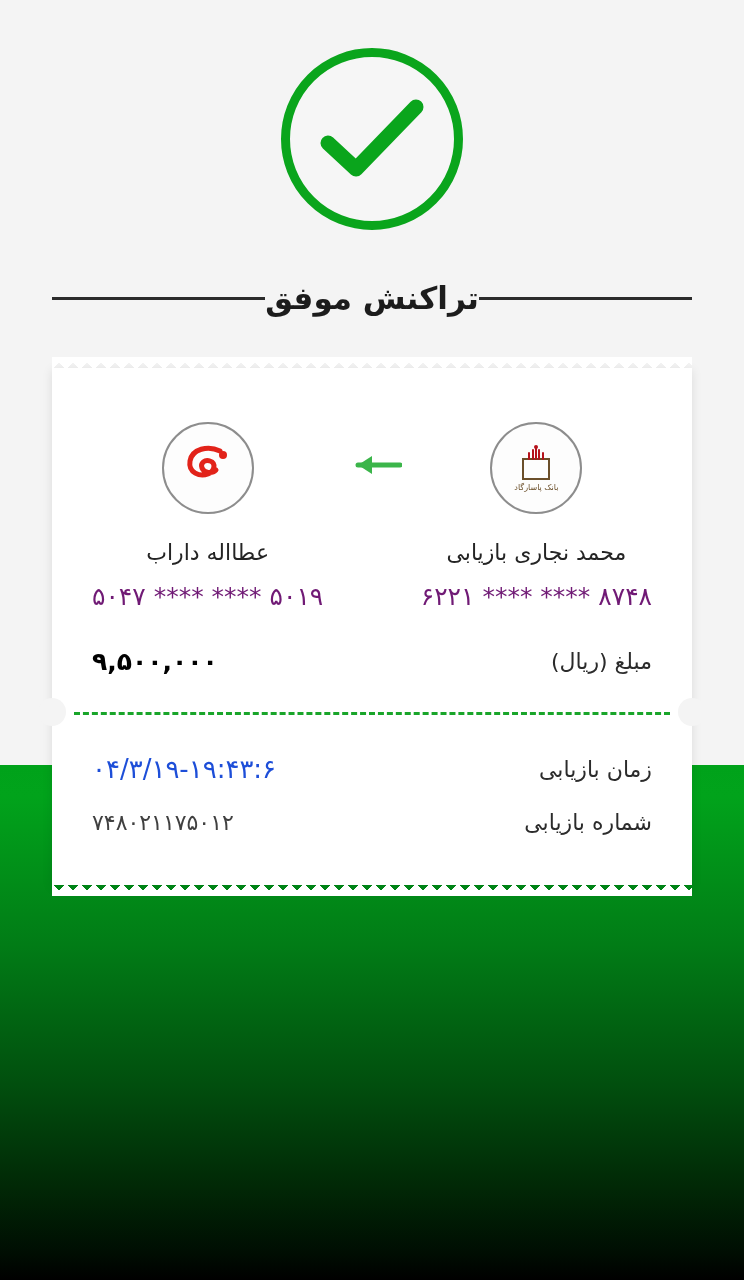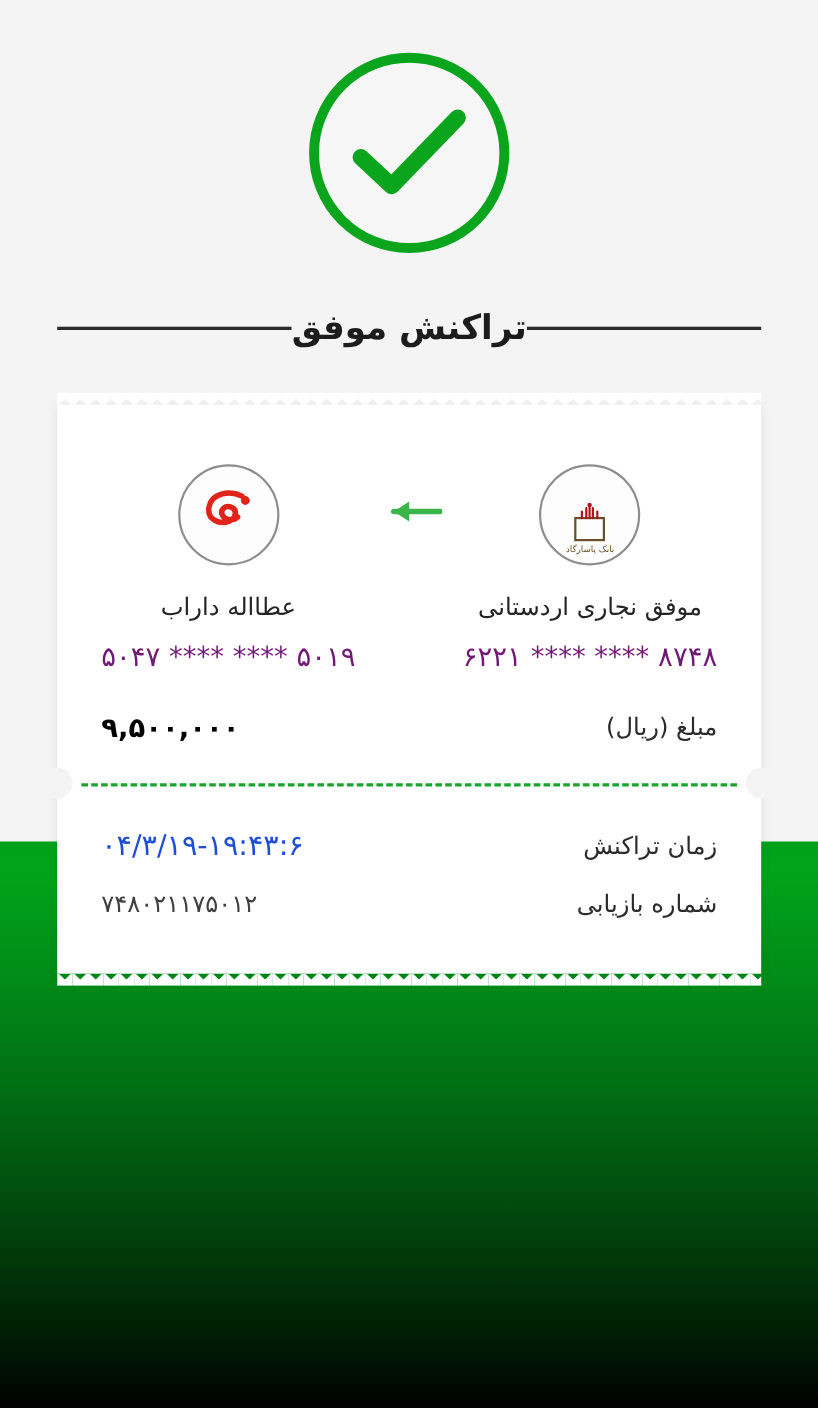--- a/index.html
+++ b/index.html
@@ -220,21 +220,21 @@
     font-size: 22px;
   }
 
   
   .saman-mark {
     width: 58px; height: 58px;
     display: flex; align-items: center; justify-content: center;
   }
   .pasargad-mark {
     width: 72px; height: 72px;
-    display: flex; flex-direction: column; align-items: center; justify-content: flex-end;
+    display: flex; flex-direction: column; align-items: center; justify-content: center;
   }
   .pasargad-text {
     font-size: 8px;
     color: #6b4f2a;
     margin-top: 2px;
     white-space: nowrap;
   }
 </style>
 </head>
 <body>
@@ -271,21 +271,21 @@
           <div class="avatar">
             <span class="pasargad-mark">
               <svg width="34" height="36" viewBox="0 0 34 36" aria-hidden="true">
                 <rect x="4" y="14" width="26" height="20" fill="none" stroke="#6b4f2a" stroke-width="2"></rect>
                 <path d="M10 14 L10 8 M14 14 L14 5 M17 14 L17 3 M20 14 L20 5 M24 14 L24 8" stroke="#b5121b" stroke-width="2" stroke-linecap="round"></path>
                 <circle cx="17" cy="2" r="2" fill="#b5121b"></circle>
               </svg>
               <span class="pasargad-text">بانک پاسارگاد</span>
             </span>
           </div>
-          <div class="party-name">موفق نجاری اردستانی</div>
+          <div class="party-name">محمد نجاری بازیابی</div>
           <div class="party-card">۶۲۲۱ **** **** ۸۷۴۸</div>
         </div>
 
         <div class="arrow-cell">
           <span>
             <svg width="60" height="26" viewBox="0 0 60 26" aria-hidden="true">
               <path d="M58 13 L16 13" stroke="#3bb54a" stroke-width="5" stroke-linecap="round"></path>
               <path d="M16 13 L30 4 L30 22 Z" fill="#3bb54a"></path>
             </svg>
           </span>
@@ -313,21 +313,21 @@
     </div>
 
     <div class="sep-wrap">
       <span class="notch right"></span>
       <span class="notch left"></span>
       <span class="sep-dash"></span>
     </div>
 
     <div class="receipt-lower">
       <div class="info-row">
-        <span class="row-label">زمان تراکنش</span>
+        <span class="row-label">زمان بازیابی</span>
         <span class="info-value">۰۴/۳/۱۹-۱۹:۴۳:۶</span>
       </div>
       <div class="info-row">
         <span class="row-label">شماره بازیابی</span>
         <span class="info-value green">۷۴۸۰۲۱۱۷۵۰۱۲</span>
       </div>
     </div>
   </div>
 
 </div>

